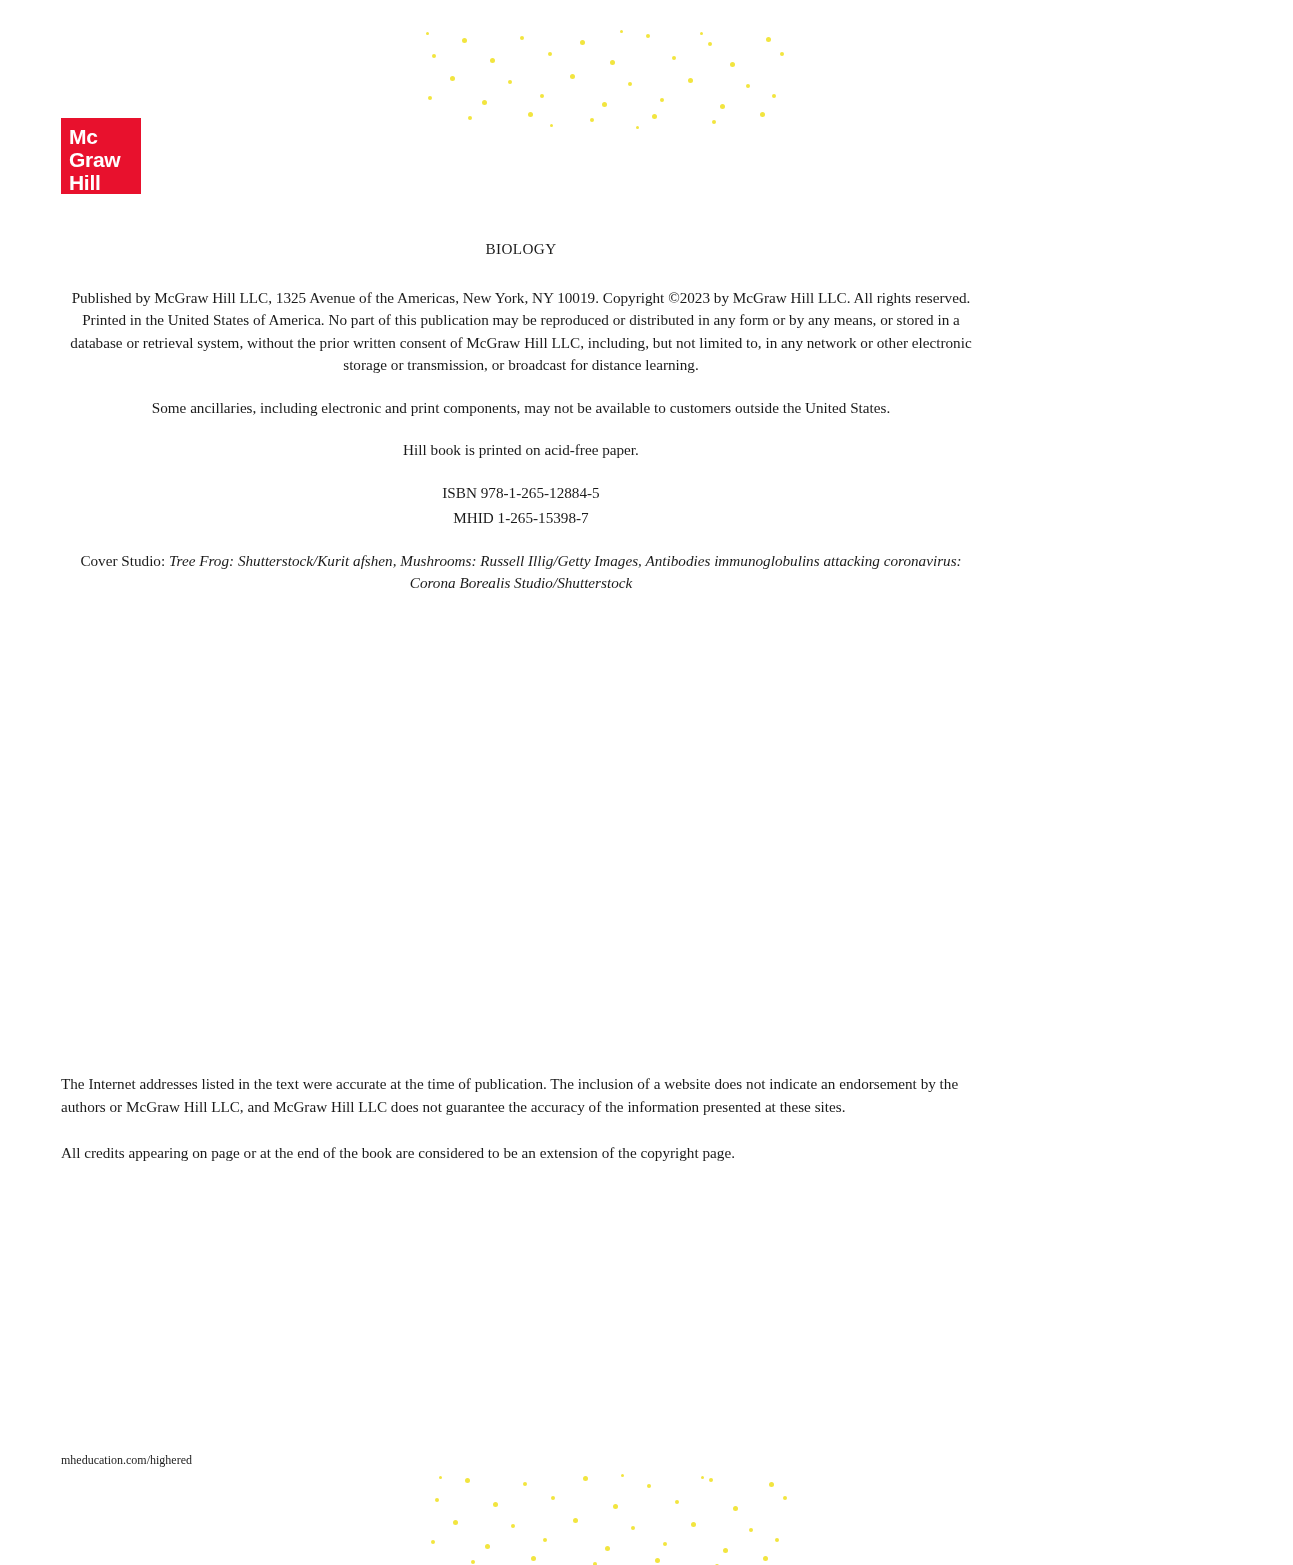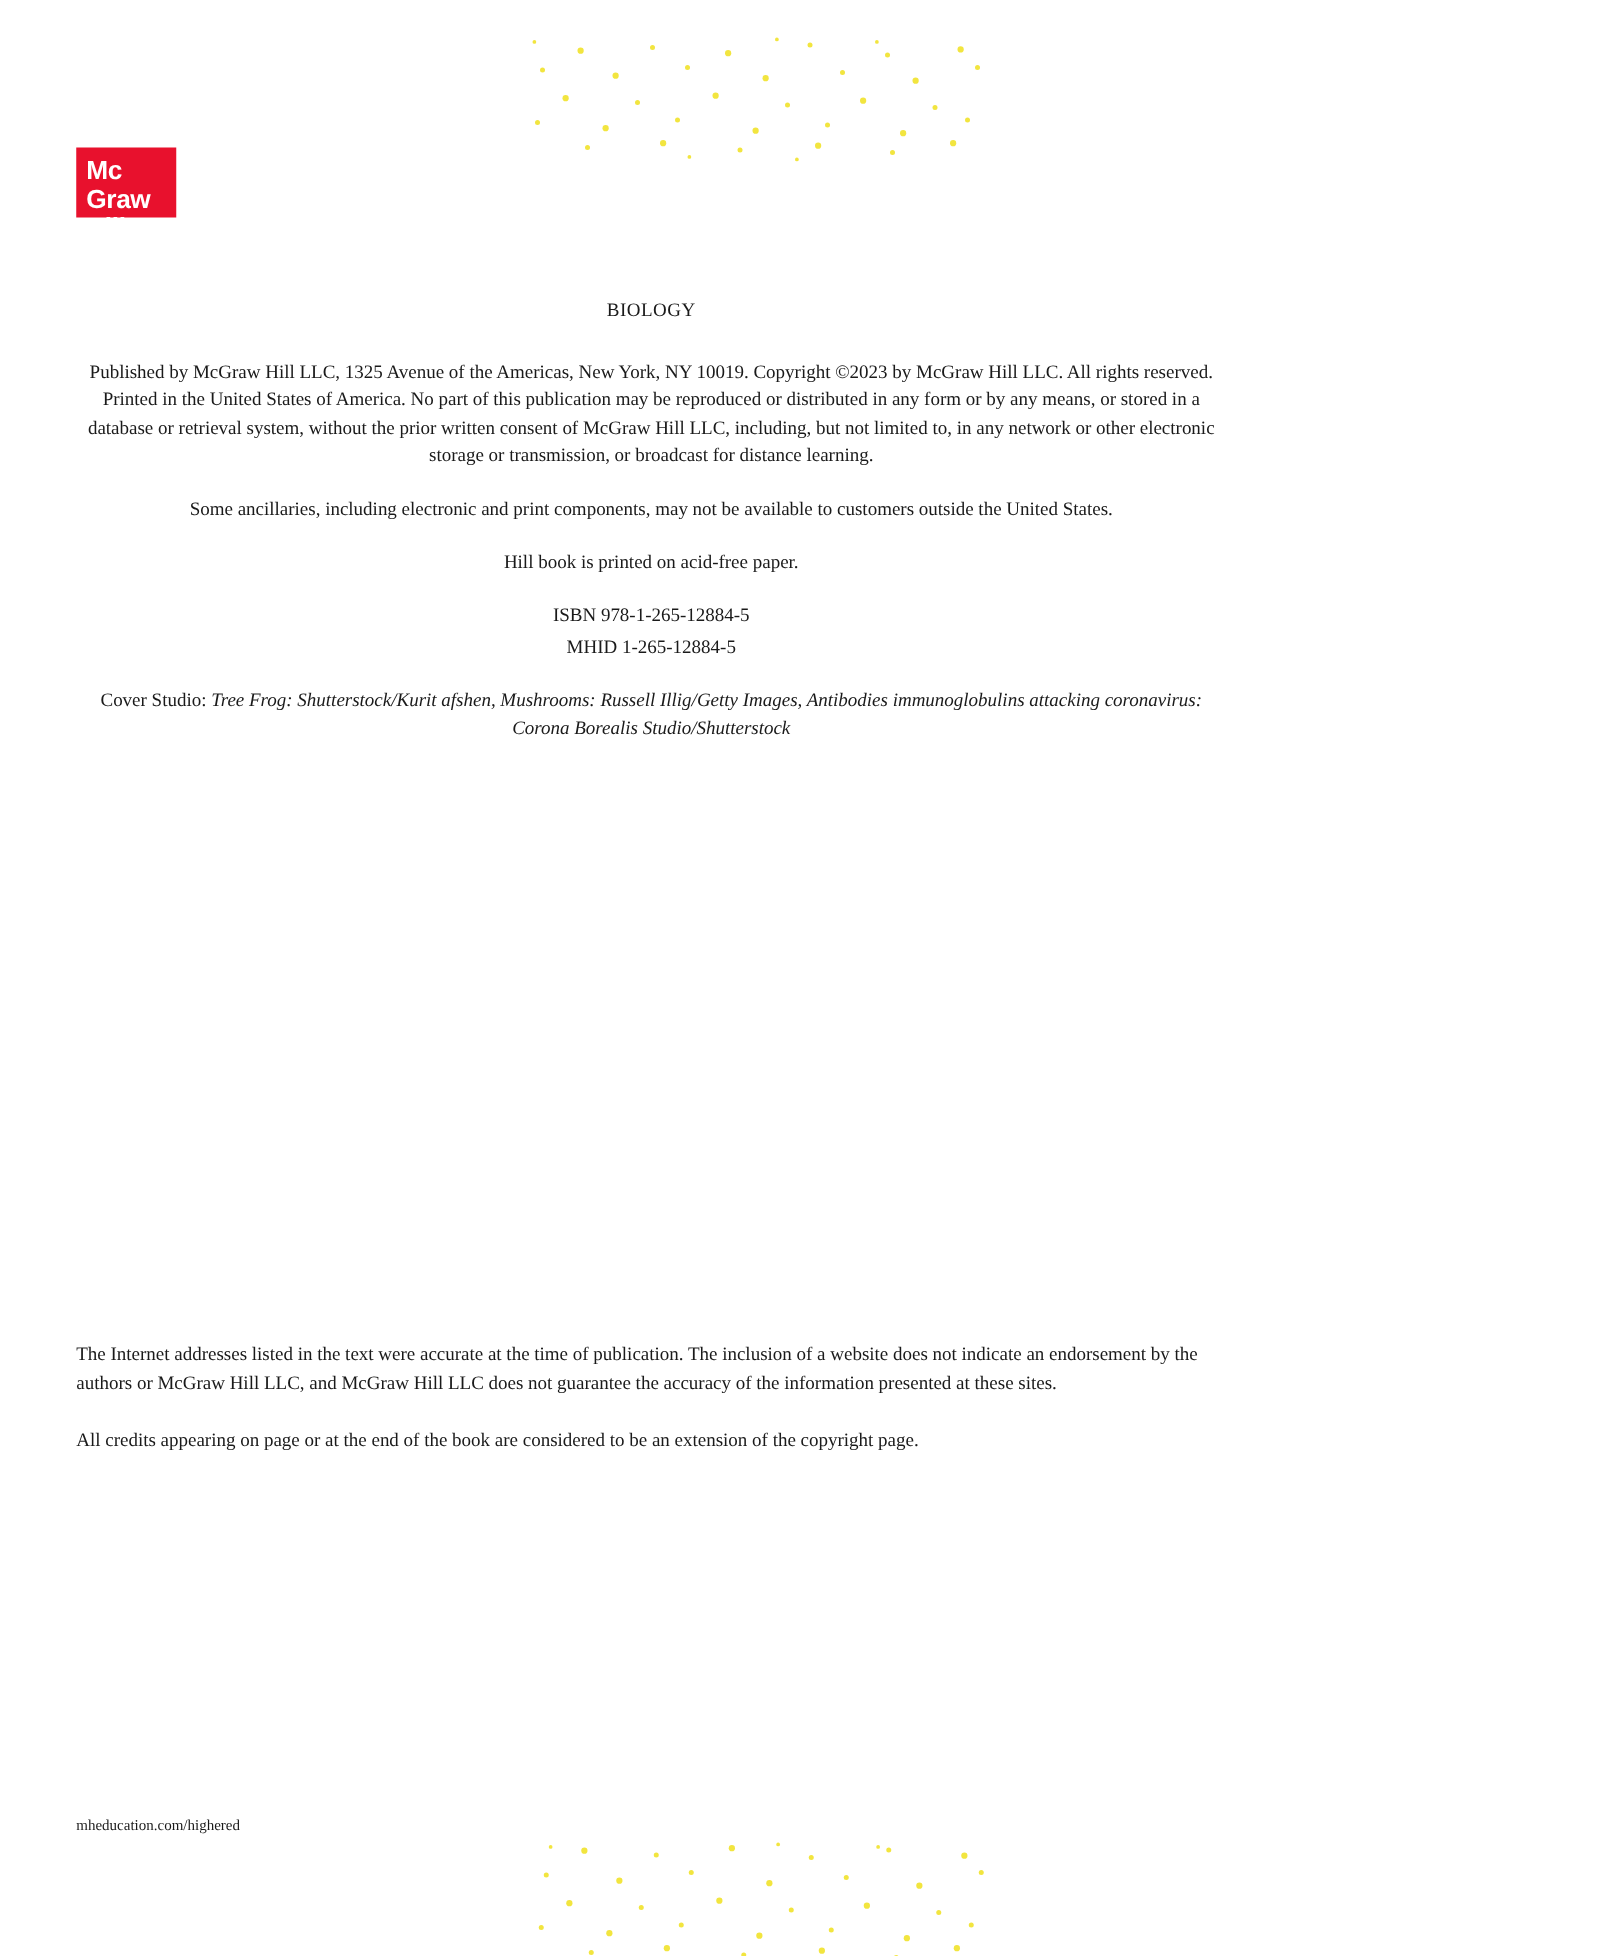--- a/index.html
+++ b/index.html
@@ -38,21 +38,21 @@
     width: 370px;
     height: 95px;
   }
 
   
   .logo-block {
     position: absolute;
     left: 61px;
     top: 118px;
     width: 80px;
-    height: 56px;
+    height: 76px;
     background: #e8112d;
     color: #ffffff;
     font-family: "Liberation Sans", sans-serif;
     font-weight: bold;
     font-size: 21px;
     line-height: 23px;
     letter-spacing: -0.3px;
     padding: 7px 0 0 8px;
     box-sizing: border-box;
   }
@@ -150,21 +150,21 @@
   <span>Graw</span>
   <span>Hill</span>
 </div>
 
 <div class="content">
   <p class="title-line">BIOLOGY</p>
   <p>Published by McGraw Hill LLC, 1325 Avenue of the Americas, New York, NY 10019. Copyright ©2023 by McGraw Hill LLC. All rights reserved. Printed in the United States of America. No part of this publication may be reproduced or distributed in any form or by any means, or stored in a database or retrieval system, without the prior written consent of McGraw Hill LLC, including, but not limited to, in any network or other electronic storage or transmission, or broadcast for distance learning.</p>
   <p>Some ancillaries, including electronic and print components, may not be available to customers outside the United States.</p>
   <p>Hill book is printed on acid-free paper.</p>
   <p class="tight">ISBN 978-1-265-12884-5</p>
-  <p>MHID 1-265-12884-5</p>
+  <p>MHID 1-265-15398-7</p>
   <p class="cover-image-line"><span>Cover Studio: </span><span class="italic">Tree Frog: Shutterstock/Kurit afshen, Mushrooms: Russell Illig/Getty Images, Antibodies immunoglobulins attacking coronavirus: Corona Borealis Studio/Shutterstock</span></p>
 </div>
 
 <div class="lower">
   <p>The Internet addresses listed in the text were accurate at the time of publication. The inclusion of a website does not indicate an endorsement by the authors or McGraw Hill LLC, and McGraw Hill LLC does not guarantee the accuracy of the information presented at these sites.</p>
   <p>All credits appearing on page or at the end of the book are considered to be an extension of the copyright page.</p>
 </div>
 
 <div class="footer-url">mheducation.com/highered</div>
 

